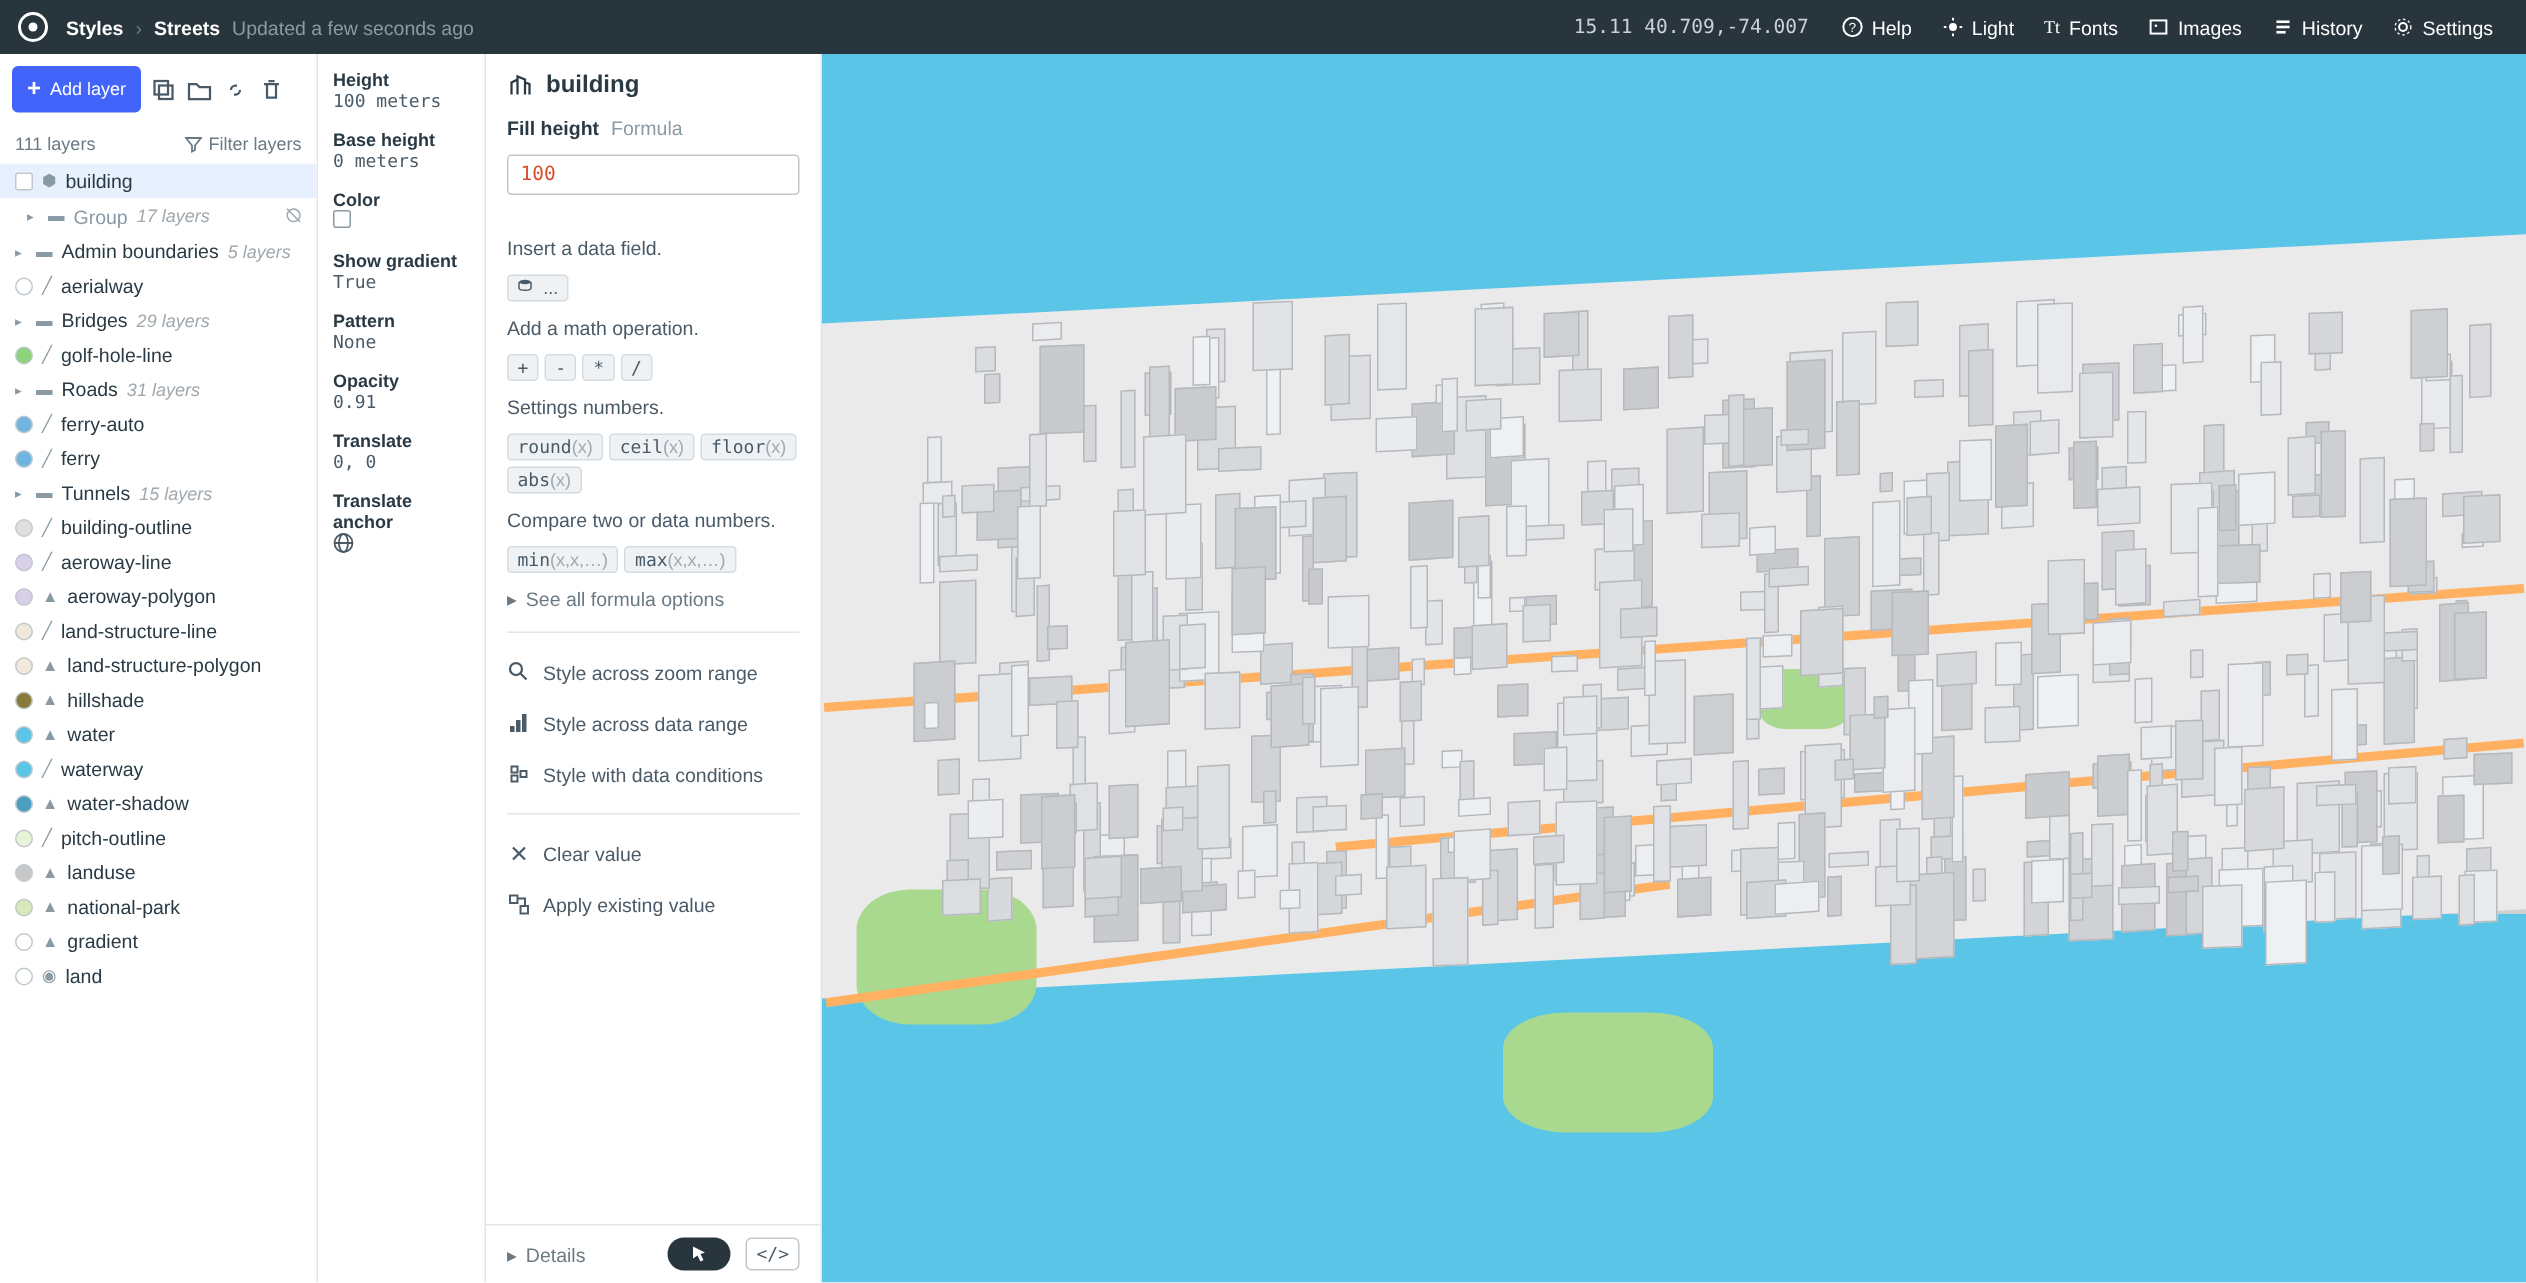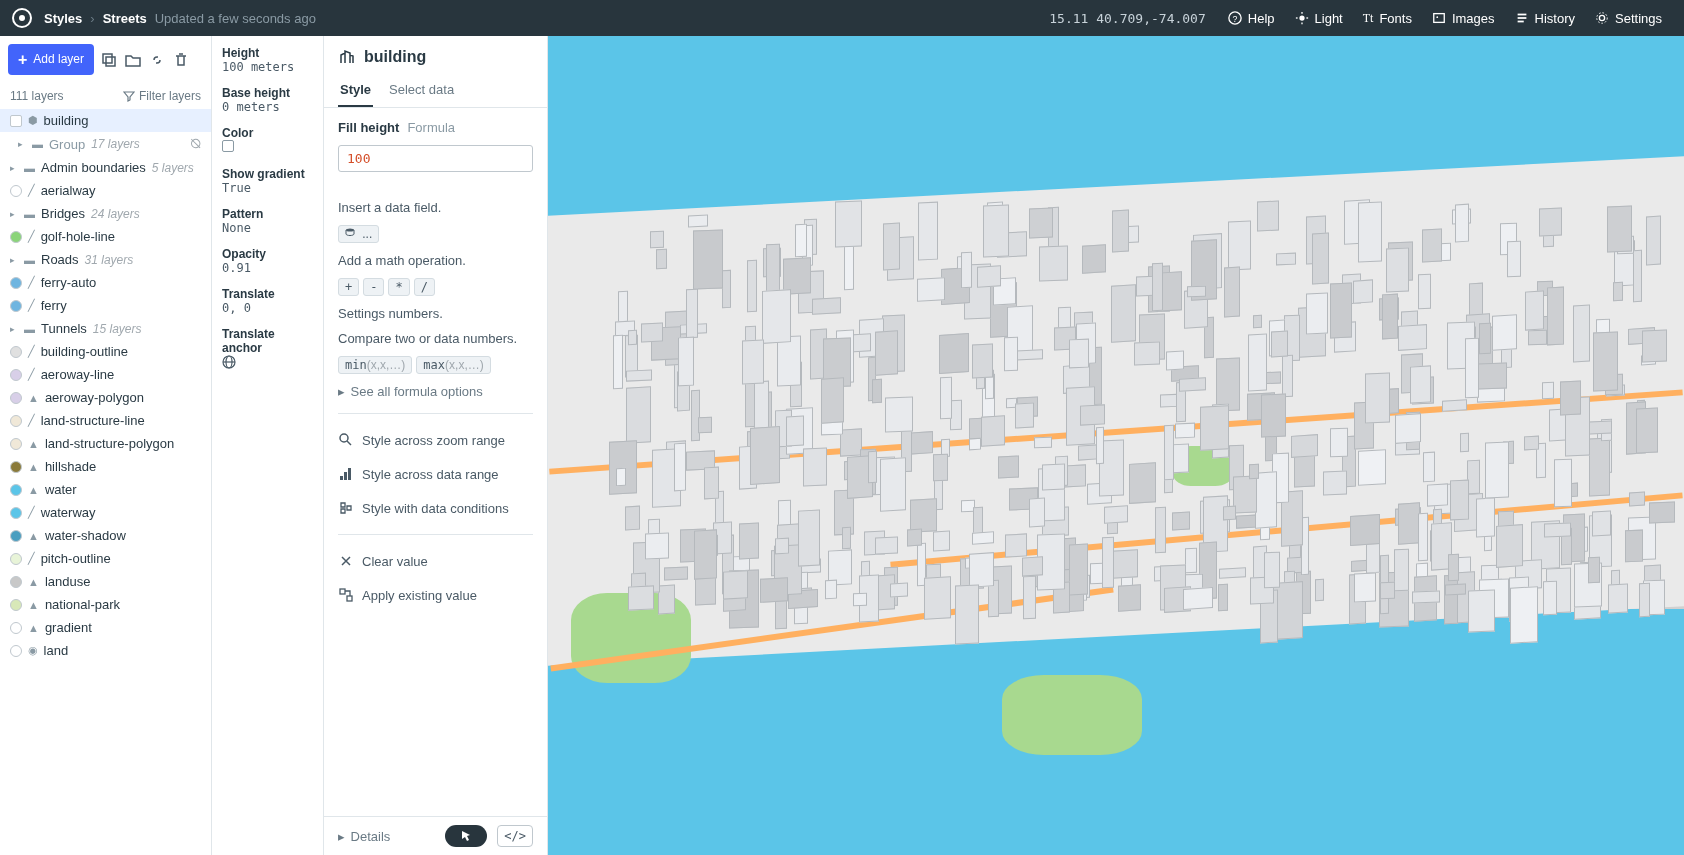--- a/index.html
+++ b/index.html
@@ -179,21 +179,21 @@
         </div>
         <div class="layer-item">
           <span class="swatch " style="background:#ffffff"></span>
           <span class="type-ic">╱</span>
           <span>aerialway</span>
         </div>
         <div class="layer-item">
           <span class="caret">▸</span>
           <span class="type-ic">▬</span>
           <span>Bridges</span> 
-          <span class="count">24 layers</span>
+          <span class="count">29 layers</span>
         </div>
         <div class="layer-item">
           <span class="swatch " style="background:#8bd47a"></span>
           <span class="type-ic">╱</span>
           <span>golf-hole-line</span>
         </div>
         <div class="layer-item">
           <span class="caret">▸</span>
           <span class="type-ic">▬</span>
           <span>Roads</span> 
@@ -324,24 +324,20 @@
       </div>
   </div>
 
   <div class="col-editor">
     <div class="editor-header">
       <svg class="bicon" viewBox="0 0 18 18">
           <path d="M3 15V7l4-2v10M7 15V3l5 2v10M12 15V7l3 1v7" fill="none" stroke="#2a3a44" stroke-width="1.5"></path>
         </svg>
       <span class="btitle">building</span>
     </div>
-    <div class="editor-tabs">
-      <div class="tab active">Style</div>
-      <div class="tab">Select data</div>
-    </div>
     <div class="editor-body">
       <div class="field-row">
           <span class="flabel">Fill height</span>
           <span class="ftype">Formula</span>
         </div>
       <input class="formula-input" value="100" style="">
       <div style="height:8px"></div>
       <div class="hint">Insert a data field.</div>
       <div class="chip-row">
           <span class="chip"><svg width="10" height="10" style="display:inline" viewBox="0 0 10 10">
@@ -350,20 +346,26 @@
             </svg> <span>...</span></span>
         </div>
       <div class="hint">Add a math operation.</div>
       <div class="chip-row" id="chips-math">
           <span class="chip">+</span>
           <span class="chip">-</span>
           <span class="chip">*</span>
           <span class="chip">/</span>
         </div>
       <div class="hint">Settings numbers.</div>
+      <div class="chip-row" id="chips-simplify">
+          <span class="chip">round<span class="paren">(x)</span></span>
+          <span class="chip">ceil<span class="paren">(x)</span></span>
+          <span class="chip">floor<span class="paren">(x)</span></span>
+          <span class="chip">abs<span class="paren">(x)</span></span>
+        </div>
       <div class="hint">Compare two or data numbers.</div>
       <div class="chip-row" id="chips-compare">
           <span class="chip">min<span class="paren">(x,x,…)</span></span>
           <span class="chip">max<span class="paren">(x,x,…)</span></span>
         </div>
       <div class="see-more">
           <span>▸</span>
           <span>See all formula options</span>
         </div>
       <div class="divider"></div>

